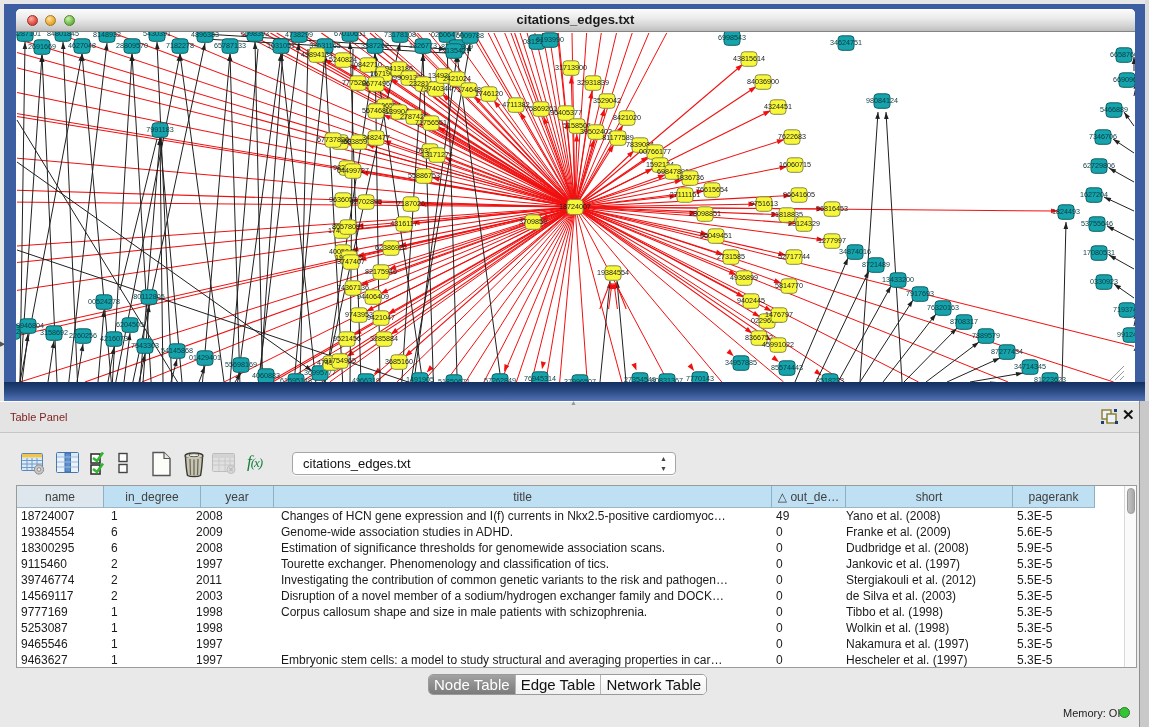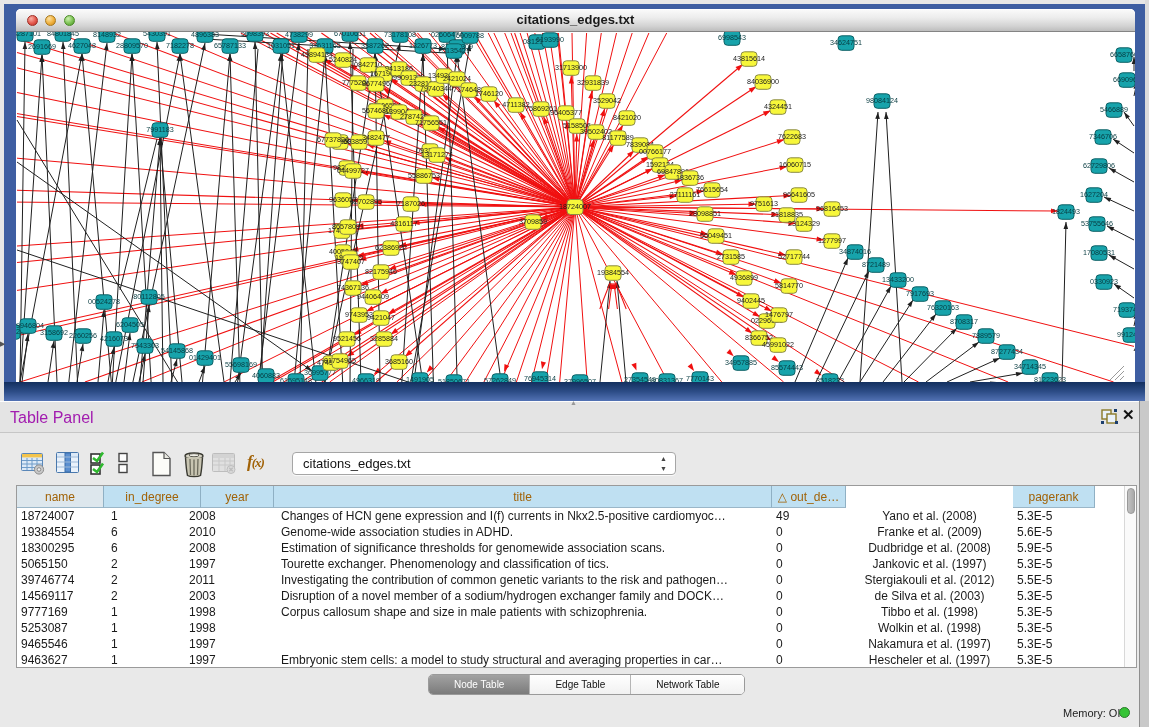--- a/index.html
+++ b/index.html
@@ -7,39 +7,39 @@
 #band{left:4px;top:382px;width:1141px;height:19px;z-index:5;background:linear-gradient(180deg,#13305f 0%,#2c4c86 50%,#5272b4 100%)}
 #win{left:16px;top:9px;width:1119px;height:377px;background:#fff;border-radius:5px 5px 0 0}
 #titlebar{left:0;top:0;width:1119px;height:23px;border-radius:5px 5px 0 0;background:linear-gradient(180deg,#fbfbfb 0%,#ececec 40%,#d2d2d2 78%,#bdbdbd 100%);border-bottom:1px solid #848484;box-shadow:inset 0 1px 0 #fff}
 #title{width:100%;text-align:center;font-size:13px;color:#1a1a1a;line-height:22px;font-weight:bold}
 .tl{width:11px;height:11px;border-radius:50%;top:6px}
 #tlr{left:11px;background:radial-gradient(circle at 35% 30%,#f8b0a6,#e4584c 55%,#b33026);border:1px solid #9f2d24}
 #tly{left:29px;background:radial-gradient(circle at 35% 30%,#fbe2a4,#f0b03c 55%,#c7861e);border:1px solid #a8781c}
 #tlg{left:48px;background:radial-gradient(circle at 35% 30%,#cdf0b0,#7cc254 55%,#4c9428);border:1px solid #4a8a26}
 #panel{left:0;top:401px;width:1139px;height:326px;background:#e9e9e9;border-top:1px solid #fdfdfd}
 #phead{left:0;top:0;width:1139px;height:31px;background:#e4e4e4;border-bottom:1px solid #c6c6c6}
-#phead .t{position:absolute;left:10px;top:0;line-height:31px;font-size:16px;color:#a21caf}
+#phead .t{position:absolute;left:10px;top:0;line-height:31px;font-size:11px;color:#7f1d1d}
 #caret{left:570px;top:-3px;font-size:7px;color:#999}
 #float{left:1101px;top:6px}
 #closex{left:1122px;top:4px;font-size:15px;font-weight:bold;color:#111}
 #toolbar{left:0;top:31px;width:1139px;height:51px}
 .ti{position:absolute;top:17px}
 #combo{left:292px;top:19px;width:384px;height:23px;background:#fff;border:1px solid #a6a6a6;border-radius:4px;font-size:13px;color:#111;line-height:21px;padding-left:10px;box-shadow:0 1px 0 rgba(255,255,255,.7)}
 #combo .arr{position:absolute;right:8px;top:1px;font-size:7px;color:#444;line-height:10px;text-align:center}
 #tablebox{left:16px;top:485px;width:1121px;height:183px;border:1px solid #9a9a9a;background:#fff}
-#thead{position:absolute;left:0;top:0;height:22px;width:1121px;font-size:12px;color:#a16207}
+#thead{position:absolute;left:0;top:0;height:22px;width:1121px;font-size:12px;color:#404040}
 #thead div{position:absolute;top:0;height:22px;line-height:22px;text-align:center;background:#bfe0f2;border-right:1px solid #8fb0c4;border-bottom:1px solid #9ab6c8}
 #tbody{position:absolute;left:0;top:22px;width:1108px;font-size:12px;color:#1a1a1a}
 .tr{position:relative;height:16px;line-height:16px;white-space:nowrap}
 .tr div{position:absolute;top:0;height:16px;overflow:hidden}
-.c0{left:4px;width:96px}.c1{left:94px;width:100px}.c2{left:172px;width:80px}.c3{left:264px;width:500px}.c4{left:759px;width:80px}.c5{left:829px;width:167px;text-align:center}.c6{left:1000px;width:90px}
+.c0{left:4px;width:96px}.c1{left:94px;width:100px}.c2{left:179px;width:80px}.c3{left:264px;width:500px}.c4{left:759px;width:80px}.c5{left:829px;width:167px;text-align:left}.c6{left:1000px;width:90px}
 #vscroll{left:1124px;top:486px;width:12px;height:181px;background:#fafafa;border-left:1px solid #d8d8d8}
 #vthumb{position:absolute;left:1.5px;top:2px;width:8px;height:26px;border-radius:4px;background:linear-gradient(90deg,#c2c2c2,#a8a8a8);border:1px solid #999}
 #tabs{left:428px;top:674px;height:21px;display:flex;border:1px solid #9a9a9a;border-radius:5px;overflow:hidden;background:#fff}
-.tab{font-size:10px;line-height:19px;padding:0 25px;color:#111;background:linear-gradient(180deg,#ffffff,#f1f1f1);border-right:1px solid #b5b5b5}
+.tab{font-size:15px;line-height:19px;padding:0 5px;color:#111;background:linear-gradient(180deg,#ffffff,#f1f1f1);border-right:1px solid #b5b5b5}
 .tab.sel{background:linear-gradient(180deg,#a2a2a2,#7b7b7b);color:#fff}
 .tab:last-child{border-right:none}
 #mem{left:1063px;top:707px;font-size:11px;color:#222}
 #memdot{left:1119px;top:707px;width:11px;height:11px;border-radius:50%;background:#35c435;border:1.5px solid #2b7a2b}
 #rstrip{left:1139px;top:401px;width:10px;height:326px;background:#c9c9c9;border-left:1px solid #8e8e8e}
 #rstrip2{left:1145px;top:0px;width:4px;height:401px;background:#dcdcdc}
 #lmark{left:0px;top:340px;font-size:7px;color:#555}
 #grip{left:1108px;top:365px}
 </style></head><body>
 <div id="desk" class="abs"></div>
@@ -876,63 +876,64 @@
           <g stroke="#adadad" stroke-width="1">
             <line x1="2" y1="11" x2="23" y2="11"></line>
             <line x1="2" y1="15" x2="23" y2="15"></line>
             <line x1="8" y1="8" x2="8" y2="21"></line>
             <line x1="14" y1="8" x2="14" y2="21"></line>
             <line x1="19" y1="8" x2="19" y2="21"></line>
           </g>
           <circle cx="20" cy="19.5" r="4" fill="#cfcfcf" stroke="#9a9a9a"></circle>
           <path d="M18.3 17.8 l3.4 3.4 M21.7 17.8 l-3.4 3.4" stroke="#9a9a9a" stroke-width="1.3"></path>
         </svg></span>
-    <span class="ti" style="left:247px;top:19px"><span style="font-family:'Liberation Serif',serif;font-style:italic;font-weight:bold;font-size:17px;color:#a16207;letter-spacing:-1px">f<span style="font-size:13px">(x)</span></span></span>
+    <span class="ti" style="left:247px;top:19px"><span style="font-family:'Liberation Serif',serif;font-style:italic;font-weight:normal;font-size:17px;color:#15803d;letter-spacing:-1px">f<span style="font-size:13px">(x)</span></span></span>
     <div id="combo" class="abs">citations_edges.txt<span class="arr">▲<br>▼</span></div>
   </div>
 </div>
 <div id="tablebox" class="abs">
   <div id="thead">
     <div style="left:0px;width:87px;background:#dde7ed">name</div>
     <div style="left:87px;width:97px">in_degree</div>
     <div style="left:184px;width:73px">year</div>
     <div style="left:257px;width:498px">title</div>
     <div style="left:755px;width:74px">△ out_de…</div>
+    <div style="left:829px;width:167px">short</div>
     <div style="left:996px;width:82px">pagerank</div>
   </div>
   <div id="tbody">
       <div class="tr">
         <div class="c0">18724007</div>
         <div class="c1">1</div>
         <div class="c2">2008</div>
         <div class="c3">Changes of HCN gene expression and I(f) currents in Nkx2.5-positive cardiomyoc…</div>
         <div class="c4">49</div>
         <div class="c5">Yano et al. (2008)</div>
         <div class="c6">5.3E-5</div>
       </div>
       <div class="tr">
         <div class="c0">19384554</div>
         <div class="c1">6</div>
-        <div class="c2">2010</div>
+        <div class="c2">2009</div>
         <div class="c3">Genome-wide association studies in ADHD.</div>
         <div class="c4">0</div>
         <div class="c5">Franke et al. (2009)</div>
         <div class="c6">5.6E-5</div>
       </div>
       <div class="tr">
         <div class="c0">18300295</div>
         <div class="c1">6</div>
         <div class="c2">2008</div>
         <div class="c3">Estimation of significance thresholds for genomewide association scans.</div>
         <div class="c4">0</div>
         <div class="c5">Dudbridge et al. (2008)</div>
         <div class="c6">5.9E-5</div>
       </div>
       <div class="tr">
-        <div class="c0">5065150</div>
+        <div class="c0">9115460</div>
         <div class="c1">2</div>
         <div class="c2">1997</div>
         <div class="c3">Tourette exchanger. Phenomenology and classification of tics.</div>
         <div class="c4">0</div>
         <div class="c5">Jankovic et al. (1997)</div>
         <div class="c6">5.3E-5</div>
       </div>
       <div class="tr">
         <div class="c0">39746774</div>
         <div class="c1">2</div>

